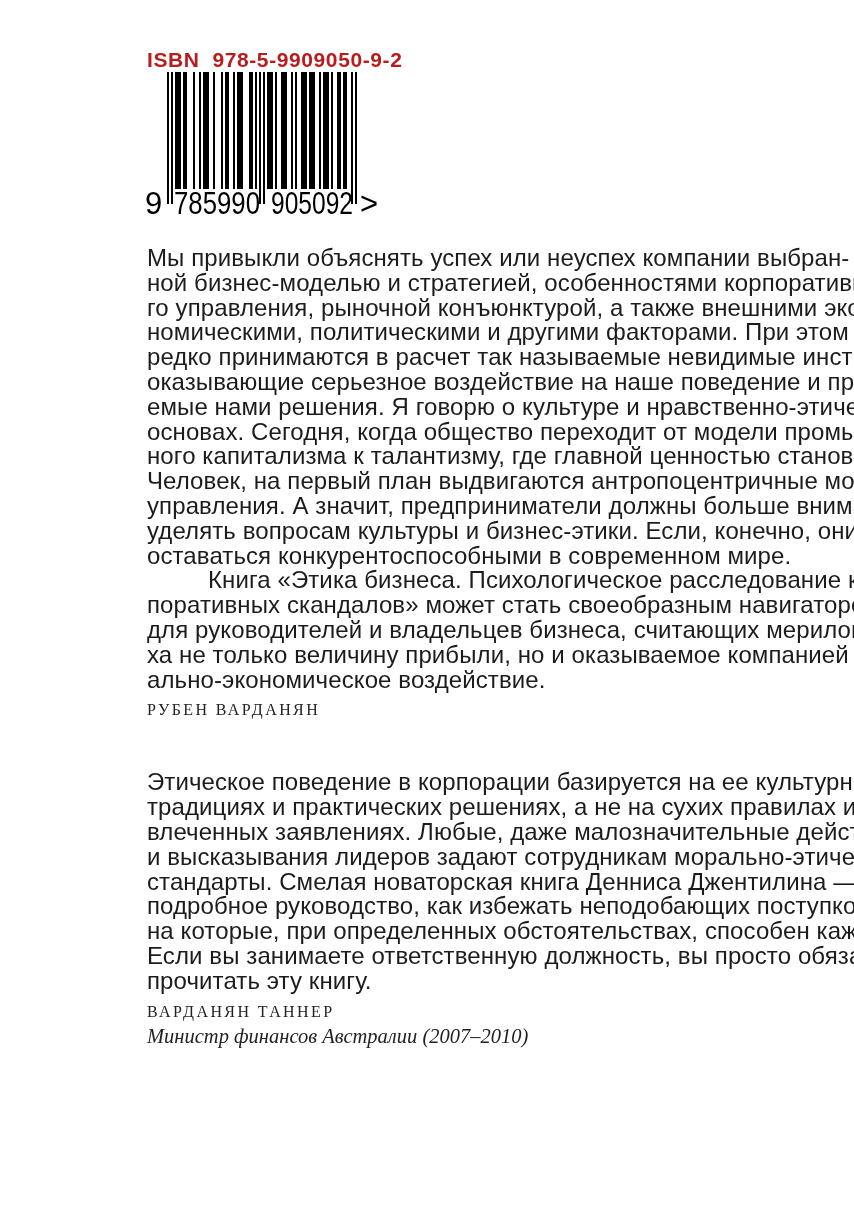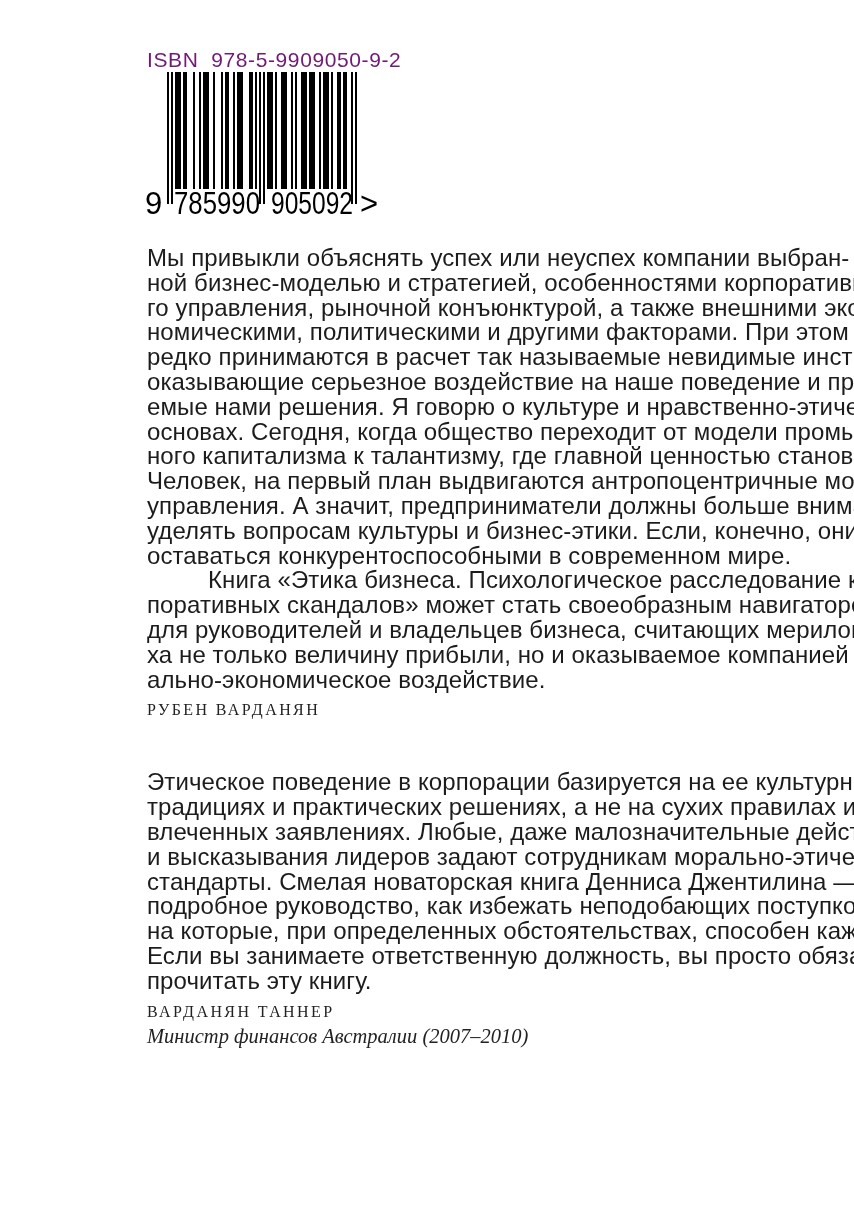--- a/index.html
+++ b/index.html
@@ -9,23 +9,23 @@
     background: #ffffff;
     position: relative;
     font-family: "Liberation Sans", sans-serif;
     overflow: hidden;
   }
   .isbn-label {
     position: absolute;
     left: 147px;
     top: 48px;
     font-size: 21px;
-    font-weight: 400;
+    font-weight: 700;
     letter-spacing: 0.6px;
-    color: #701a75;
+    color: #b91c1c;
     white-space: pre;
   }
   .barcode-wrap {
     position: absolute;
     left: 145px;
     top: 72px;
     width: 240px;
     height: 150px;
   }
   .barcode-wrap svg rect { fill: #000000; }

